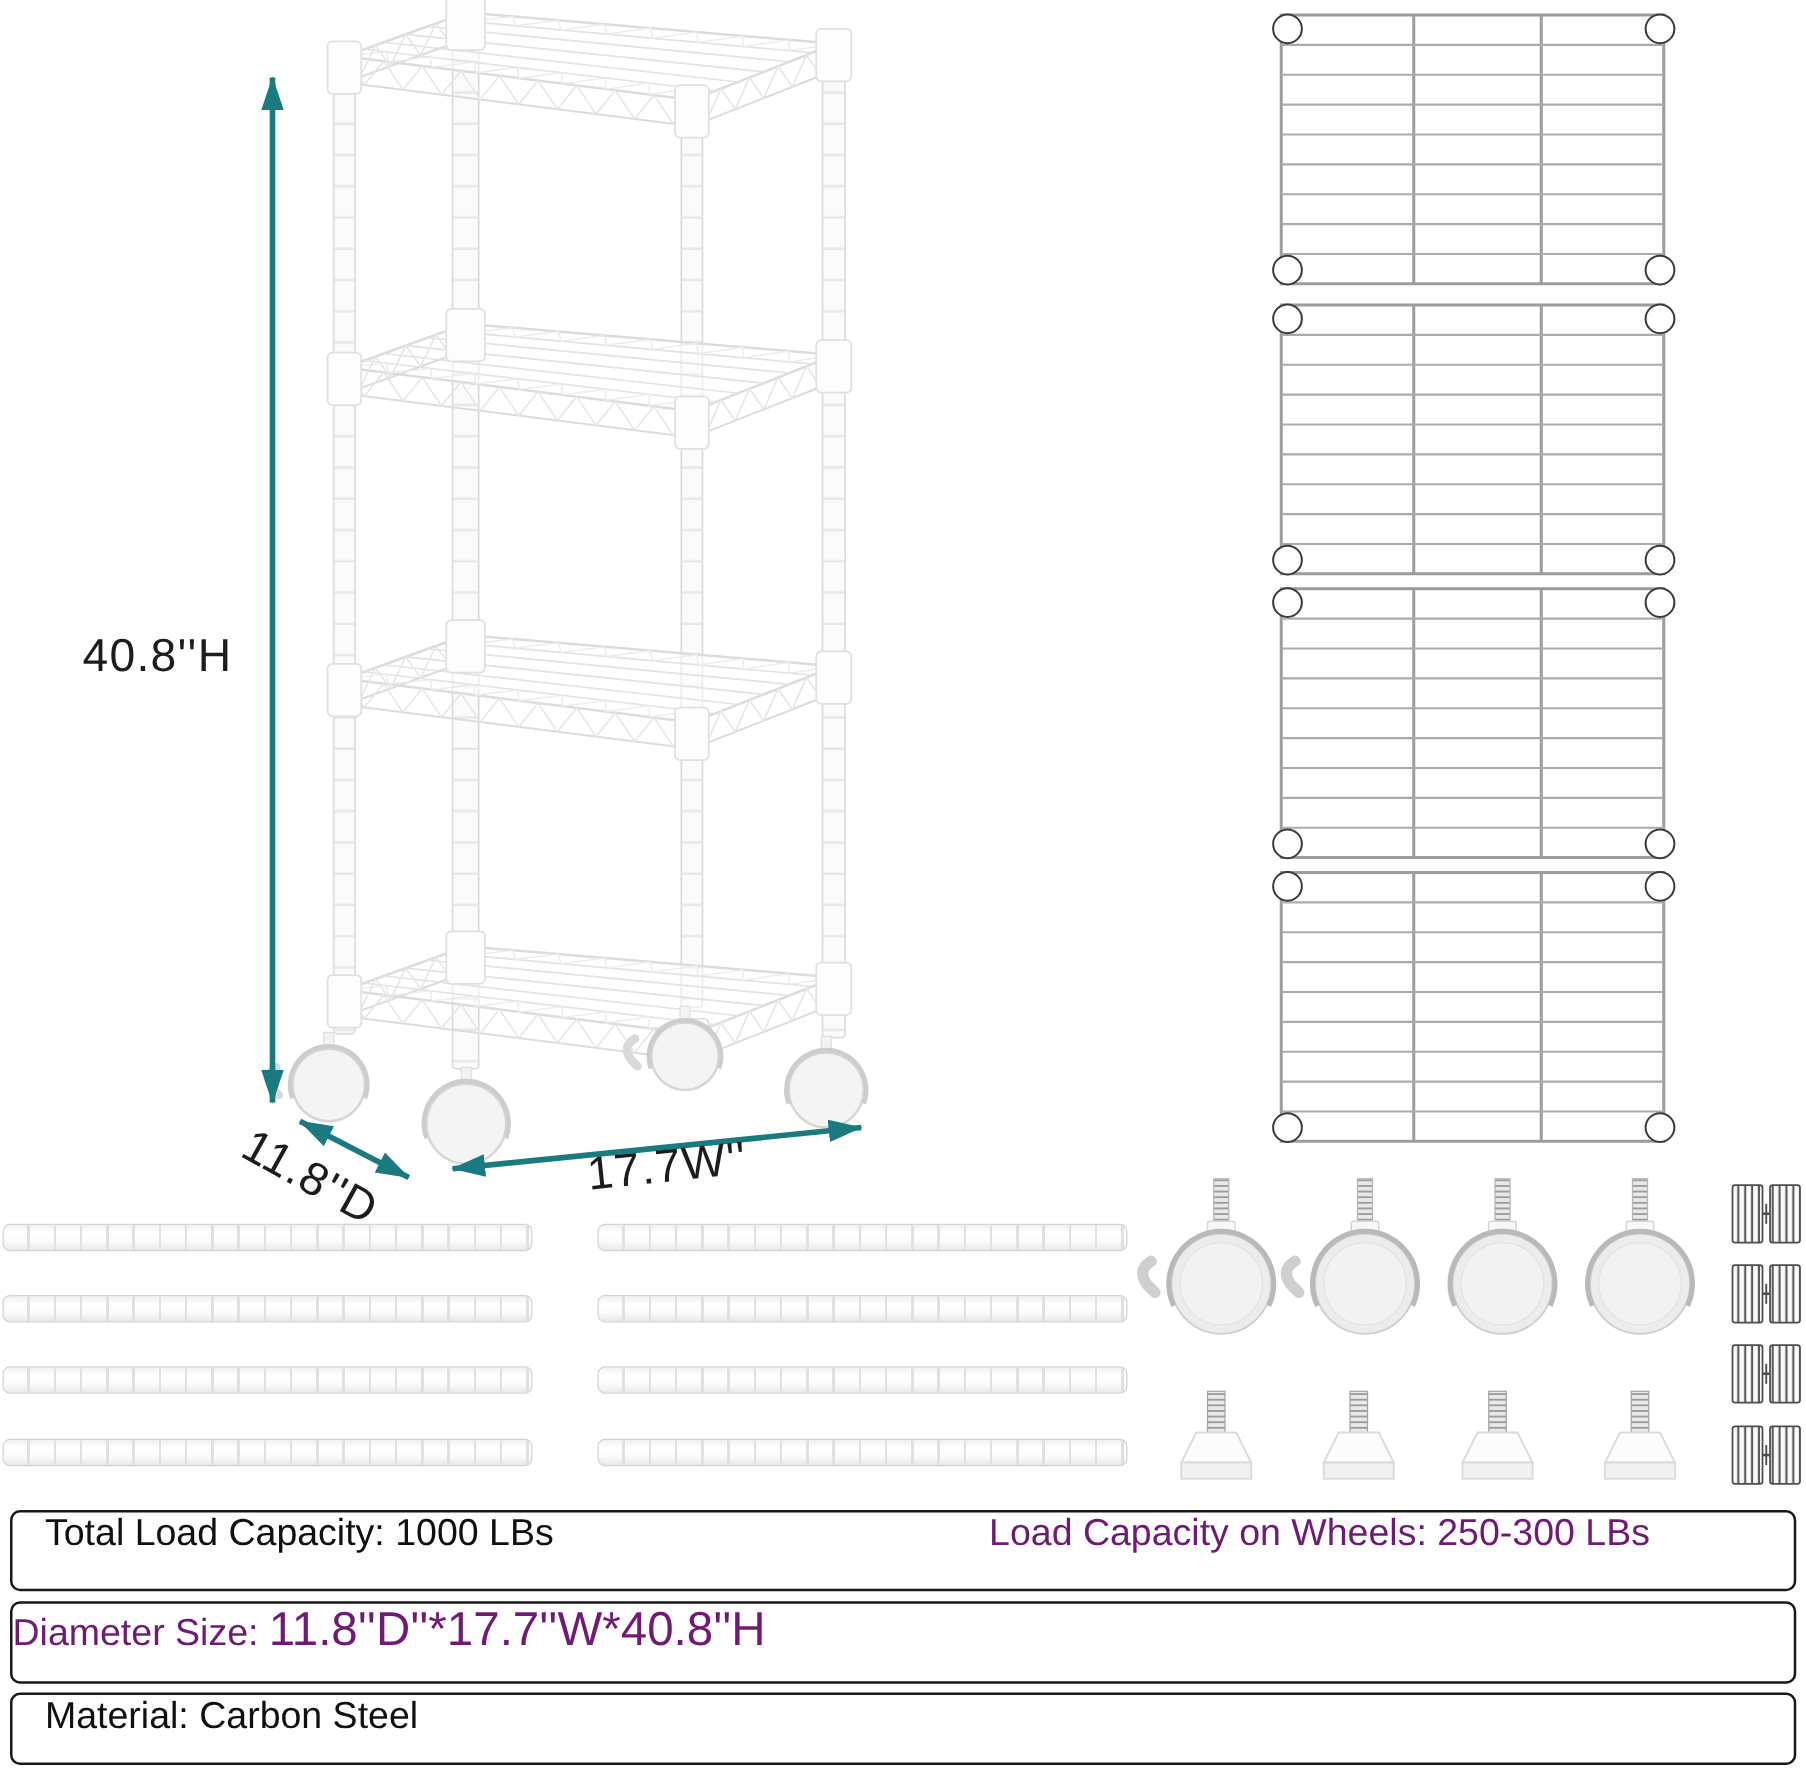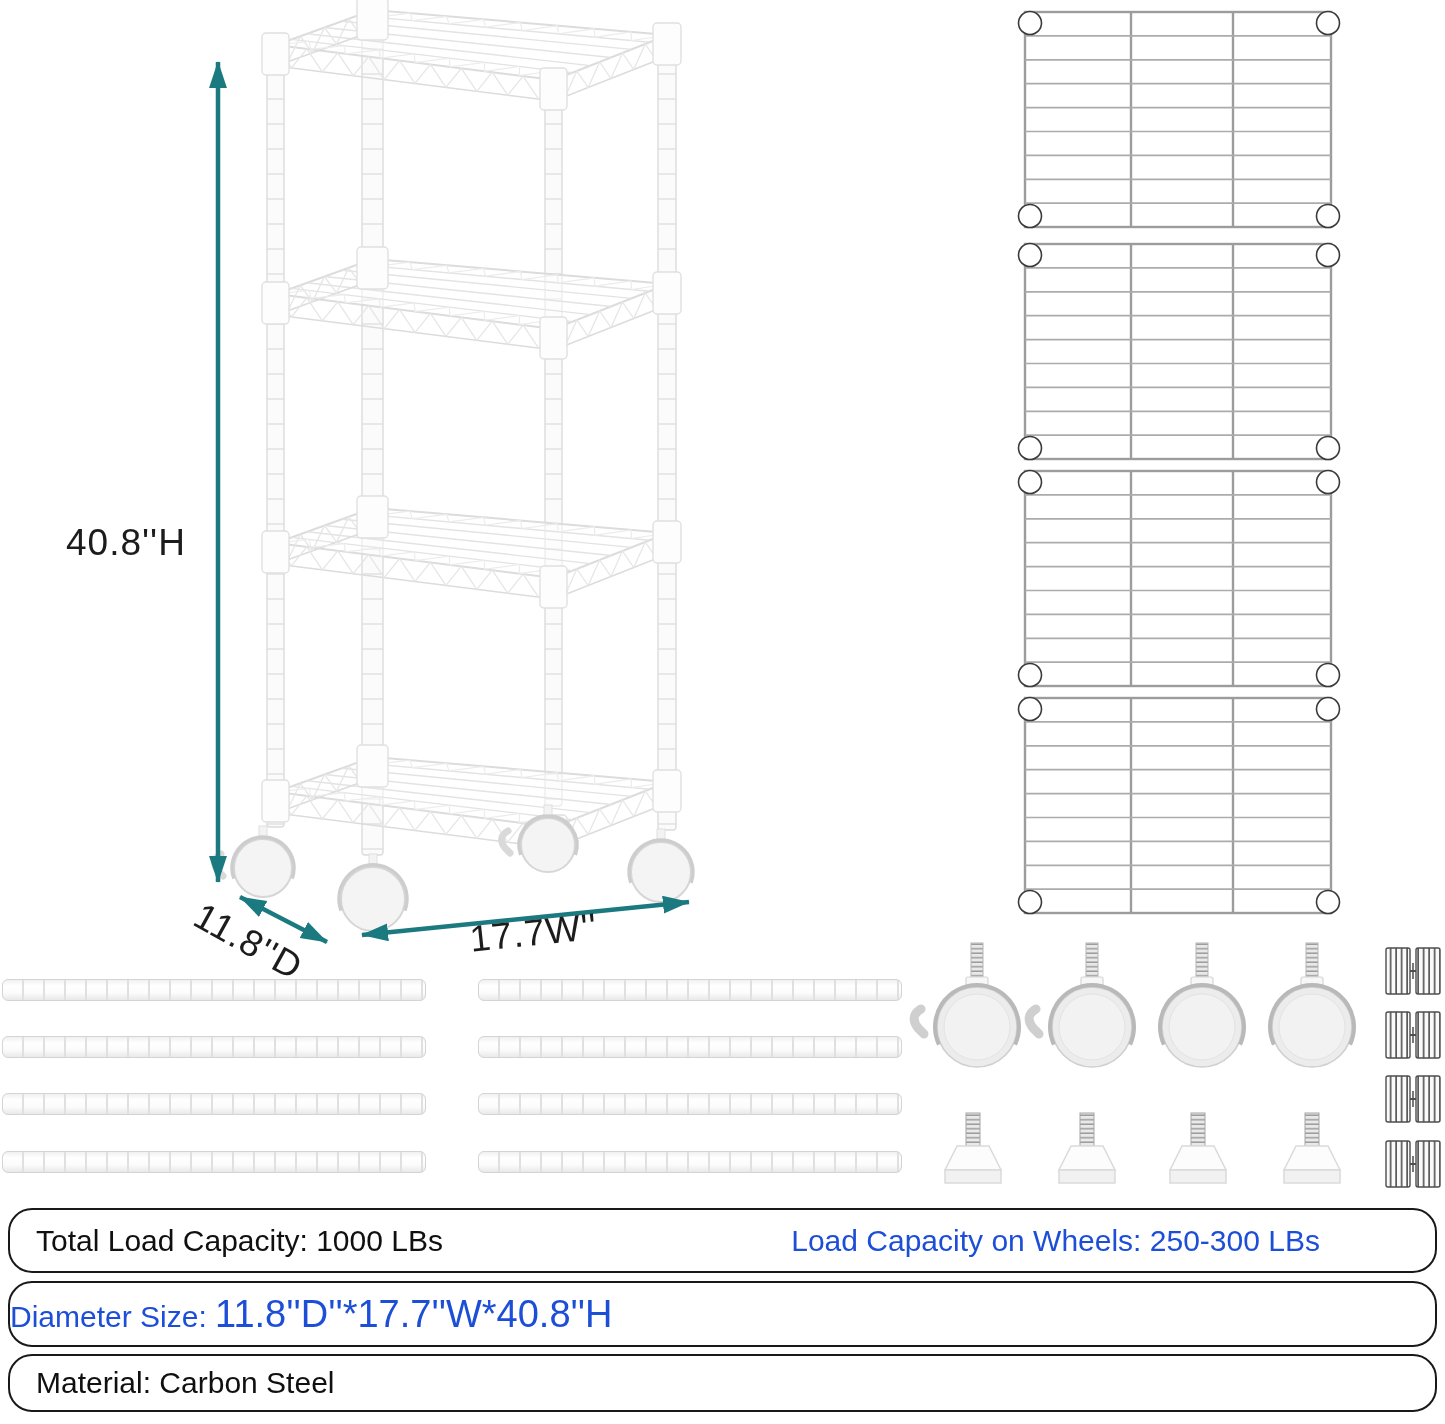--- a/index.html
+++ b/index.html
@@ -7,24 +7,24 @@
        font-family:"Liberation Sans",sans-serif}
   svg{position:absolute;overflow:visible}
   .dim-label{position:absolute;color:#1c1c1c;font-size:37px;letter-spacing:1px;
              white-space:nowrap;line-height:1}
   .pipes{position:absolute;top:975px;width:424px;height:200px}
   .pipe{position:absolute;left:0;right:0;height:22px;border:1px solid #d4d4d4;border-radius:6px;
         box-sizing:border-box;
         background:repeating-linear-gradient(90deg,rgba(0,0,0,0) 0 19px,#e0e0e0 19px 21px),
                    linear-gradient(180deg,#f0f0f0 0%,#ffffff 30%,#fbfbfb 65%,#e9e9e9 100%)}
   .spec-table{position:absolute}
-  .spec-row{position:absolute;left:0;right:0;border:2px solid #191919;border-radius:24px;
-            background:#ffffff;display:flex;align-items:center;box-sizing:border-box}
+  .spec-row{position:absolute;left:0;right:0;border:2px solid #191919;border-radius:8px;
+            background:#ffffff;display:flex;align-items:flex-start;box-sizing:border-box}
   .cell-l{width:53%;padding-left:26px;font-size:30px;color:#101010;white-space:nowrap}
-  .cell-r{flex:1;font-size:30px;color:#1d4ed8;display:flex;align-items:baseline;white-space:pre}
+  .cell-r{flex:1;font-size:30px;color:#701a75;display:flex;align-items:baseline;white-space:pre}
   .spec-big{font-size:38px}
 </style>
 </head>
 <body>
 
 <svg id="rack-svg" style="left:0;top:0" width="730" height="980" viewBox="0 0 730 980">
   <defs>
     <pattern id="pgroove" width="12" height="25" patternUnits="userSpaceOnUse">
       <rect width="12" height="25" fill="#fbfbfb"></rect>
       <rect y="23" width="12" height="2" fill="#e8e8e8"></rect>
@@ -300,21 +300,21 @@
       <line x1="1413" y1="1091" x2="1413" y2="1107" stroke="#4e4e4e" stroke-width="1.5"></line>
     </g>
     <g>
       <rect x="1386" y="1141" width="24" height="46" rx="2" fill="url(#ribsV)" stroke="#4e4e4e" stroke-width="1.4"></rect>
       <rect x="1416" y="1141" width="24" height="46" rx="2" fill="url(#ribsV)" stroke="#4e4e4e" stroke-width="1.4"></rect>
       <line x1="1410" y1="1164" x2="1416" y2="1164" stroke="#4e4e4e" stroke-width="2"></line>
       <line x1="1413" y1="1156" x2="1413" y2="1172" stroke="#4e4e4e" stroke-width="1.5"></line>
     </g>
   </svg>
 
-<div class="dim-label" style="left:66px;top:524px">40.8''H</div>
+<div class="dim-label" style="left:66px;top:506px">40.8''H</div>
 <div class="dim-label" style="left:206px;top:897px;transform:rotate(29deg);transform-origin:0 0">11.8''D</div>
 <div class="dim-label" style="left:468px;top:921px;transform:rotate(-6deg);transform-origin:0 0">17.7W''</div>
 
 <div class="spec-table" style="left:8px;top:1206px;width:1429px;height:216px">
   <div class="spec-row" style="top:2px;height:65px">
     <div class="cell-l">Total Load Capacity: 1000 LBs</div>
     <div class="cell-r">
       <span>Load Capacity on Wheels: 250-300 LBs</span><span class="spec-big"></span>
     </div>
   </div>

